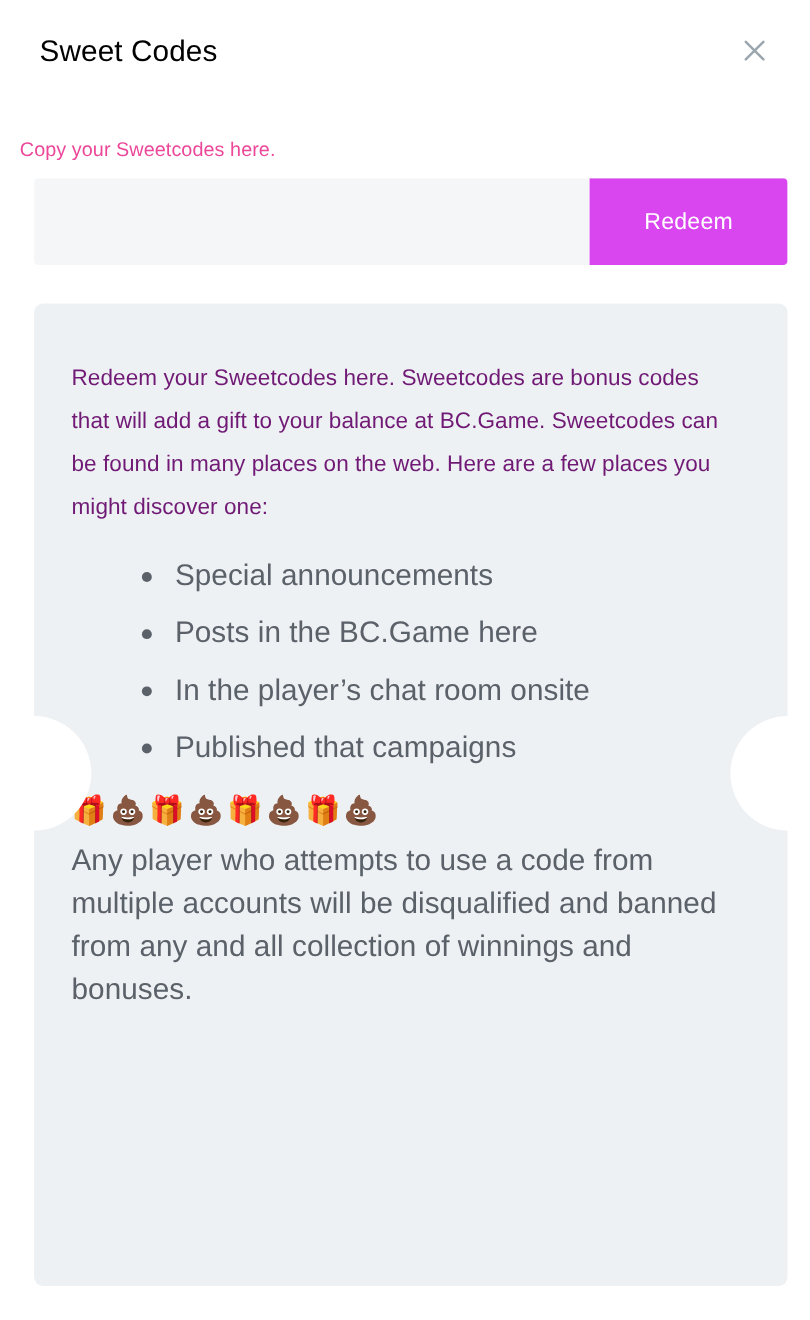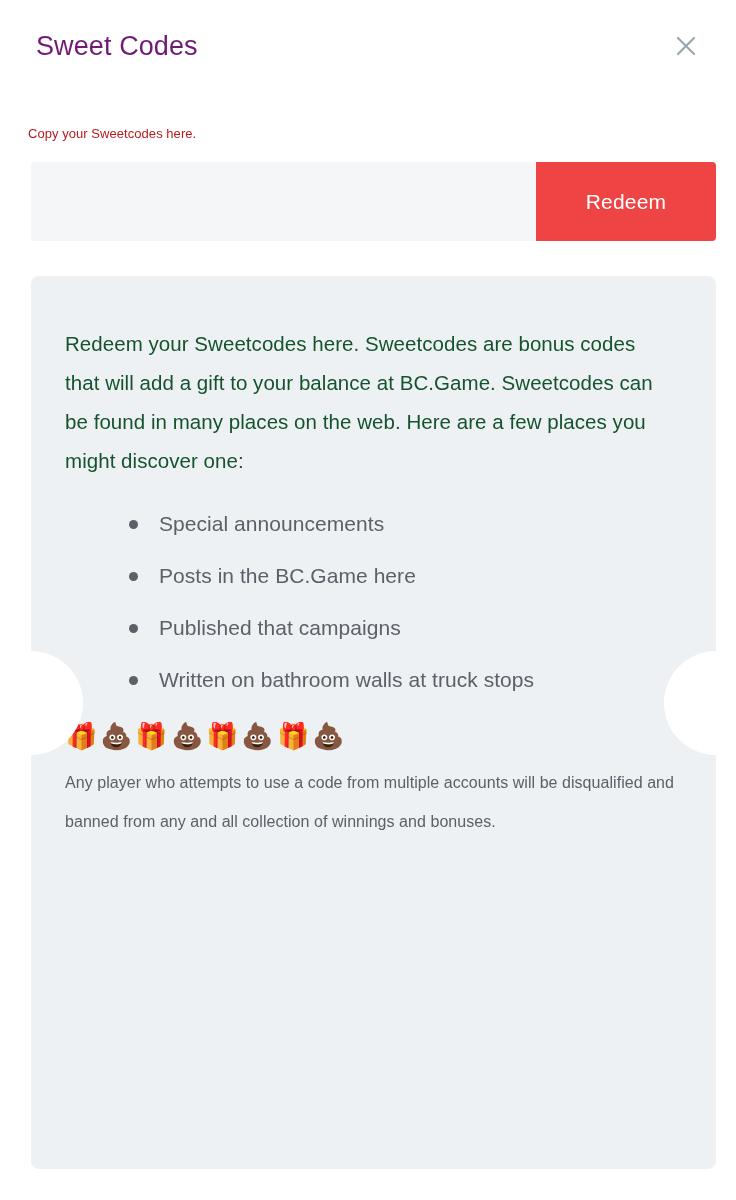--- a/index.html
+++ b/index.html
@@ -28,44 +28,44 @@
     left: 0;
     right: 0;
     height: 92px;
     display: flex;
     align-items: center;
     justify-content: space-between;
     padding: 0 30px 0 36px;
   }
   .modal-title {
     font-size: 27px;
-    color: #701a75;
+    color: #000000;
     font-weight: 400;
     letter-spacing: 0.1px;
   }
   .close-button {
     width: 40px;
     height: 40px;
     display: flex;
     align-items: center;
     justify-content: center;
     cursor: pointer;
     border: none;
     background: transparent;
     padding: 0;
   }
   .close-button svg { display: block; }
 
   
   .copy-label {
     position: absolute;
     top: 126px;
-    left: 28px;
-    font-size: 13px;
-    color: #b91c1c;
+    left: 18px;
+    font-size: 18px;
+    color: #ec4899;
     letter-spacing: 0.05px;
   }
 
   
   .input-row {
     position: absolute;
     top: 162px;
     left: 31px;
     width: 685px;
     height: 79px;
@@ -82,21 +82,21 @@
     padding: 0 22px;
     font-size: 18px;
     color: #31373d;
     font-family: "Liberation Sans", sans-serif;
   }
   .code-input::placeholder { color: #b6bcc2; }
   .redeem-button {
     width: 180px;
     height: 100%;
     border: none;
-    background: #ef4444;
+    background: #d946ef;
     color: #ffffff;
     font-size: 21px;
     font-family: "Liberation Sans", sans-serif;
     cursor: pointer;
     letter-spacing: 0.2px;
   }
 
   
   .info-panel {
     position: absolute;
@@ -117,33 +117,33 @@
     background: #ffffff;
     border-radius: 50%;
     top: 375px;
   }
   .notch-left  { left: -52px; }
   .notch-right { right: -52px; }
 
   .info-text {
     font-size: 20.5px;
     line-height: 39px;
-    color: #14532d;
+    color: #701a75;
     letter-spacing: 0.05px;
     margin: 0;
   }
 
   .info-list {
     margin: 28px 0 0 0;
     padding: 0 0 0 64px;
     list-style: none;
   }
   .info-list li {
     position: relative;
-    font-size: 21px;
+    font-size: 27px;
     line-height: 31px;
     color: #5a6169;
     margin-bottom: 21px;
     padding-left: 30px;
     letter-spacing: 0.05px;
   }
   .info-list li::before {
     content: "";
     position: absolute;
     left: 0;
@@ -156,21 +156,21 @@
 
   .emoji-row {
     margin-top: 24px;
     font-size: 26px;
     line-height: 34px;
     letter-spacing: 3px;
   }
 
   .disclaimer {
     margin: 10px 0 0 0;
-    font-size: 16px;
+    font-size: 27px;
     line-height: 39px;
     color: #5a6169;
     letter-spacing: 0.05px;
   }
 </style>
 </head>
 <body>
 
 <div class="modal">
 
@@ -190,22 +190,22 @@
     <input class="code-input" type="text" value="" placeholder="" style="">
     <button class="redeem-button">Redeem</button>
   </div>
 
   <div class="info-panel">
     <p class="info-text">Redeem your Sweetcodes here. Sweetcodes are bonus codes that will add a gift to your balance at BC.Game. Sweetcodes can be found in many places on the web. Here are a few places you might discover one:</p>
 
     <ul class="info-list">
       <li>Special announcements</li>
       <li>Posts in the BC.Game here</li>
+      <li>In the player’s chat room onsite</li>
       <li>Published that campaigns</li>
-      <li>Written on bathroom walls at truck stops</li>
     </ul>
 
     <div class="emoji-row">🎁💩🎁💩🎁💩🎁💩</div>
 
     <p class="disclaimer">Any player who attempts to use a code from multiple accounts will be disqualified and banned from any and all collection of winnings and bonuses.</p>
 
     <div class="notch notch-left"></div>
     <div class="notch notch-right"></div>
   </div>
 

